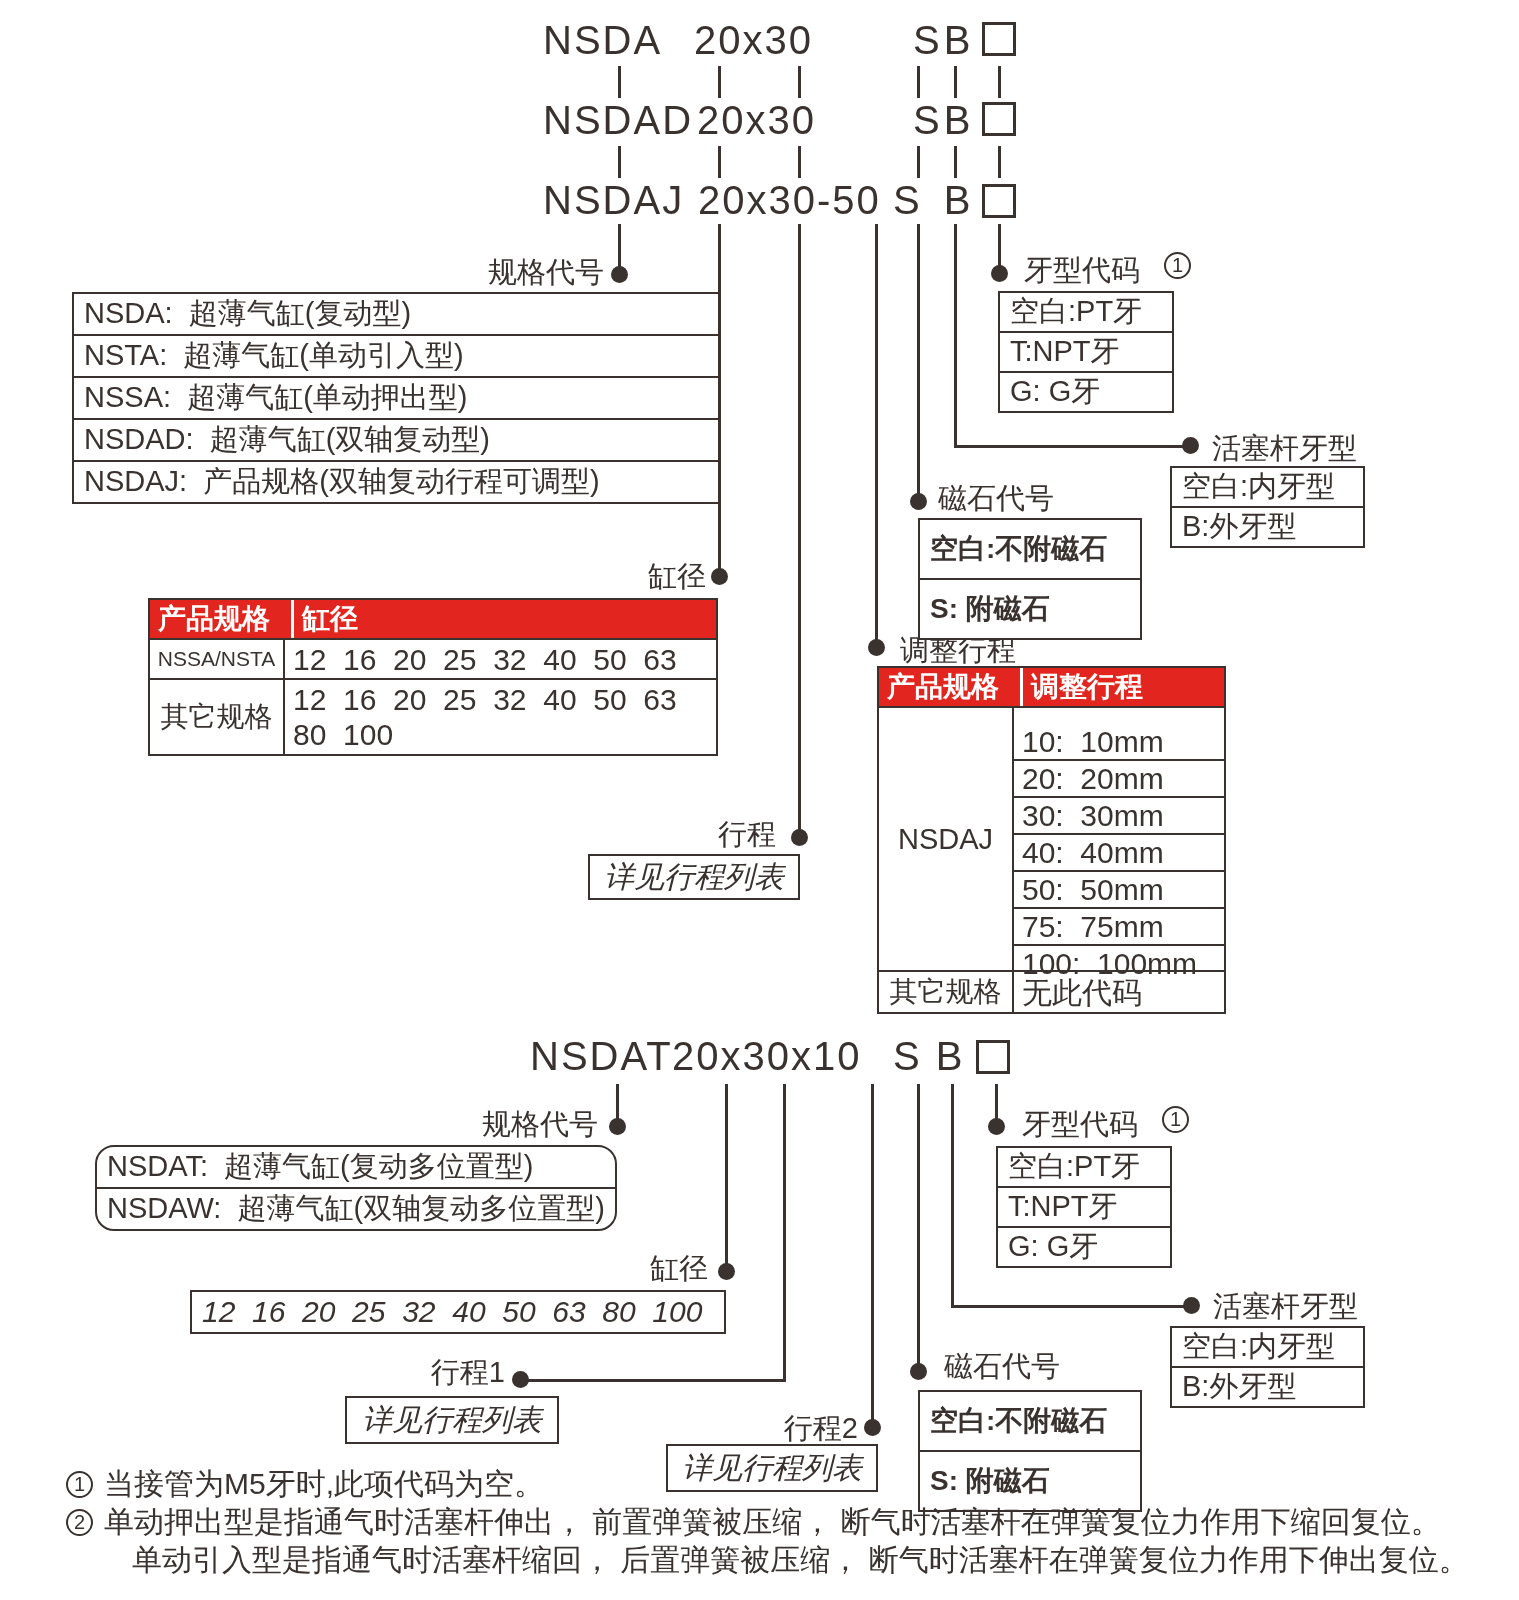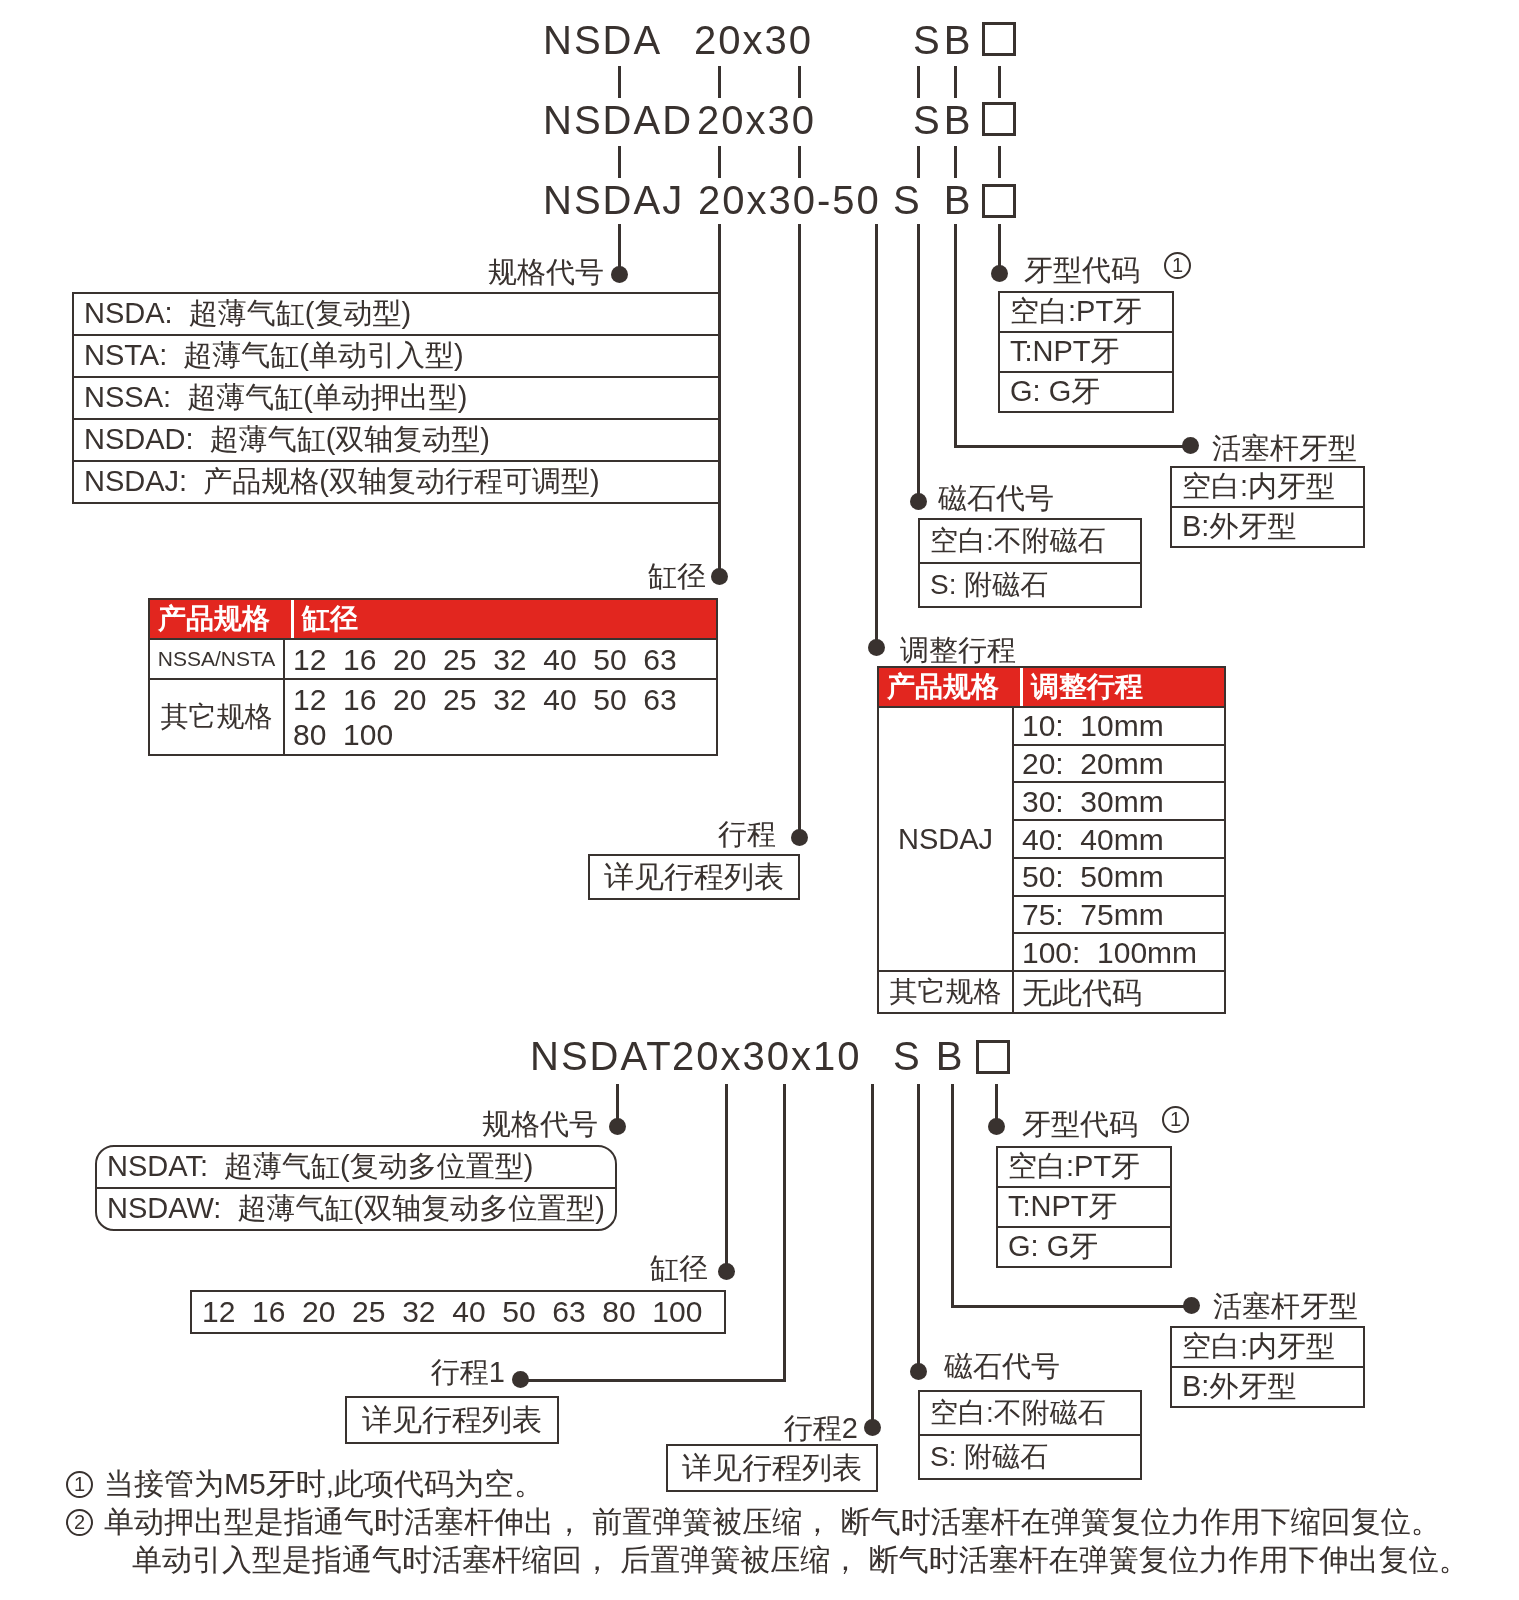--- a/index.html
+++ b/index.html
@@ -11,23 +11,23 @@
   .hline{height:3px;background:#39322f;}
   .dot{width:17px;height:17px;border-radius:50%;background:#39322f;}
   .sqbox{width:34px;height:34px;border:3px solid #39322f;background:#fff;}
   .lbl{font-size:29px;white-space:pre;line-height:32px;}
   .lbl-r{text-align:right;}
   .listbox{border:2px solid #39322f;background:#fff;}
   .listbox .li{height:40px;display:flex;align-items:center;padding:0 10px;
                font-size:29px;white-space:pre;border-top:2px solid #39322f;}
   .listbox .li:first-child{border-top:none;}
   .listbox.rows38 .li{height:38px;}
-  .listbox.rows42 .li{height:42px;font-size:28px;}
+  .listbox.rows42 .li{height:58px;font-size:28px;font-weight:bold;}
   .notebox{border:2px solid #39322f;display:flex;align-items:center;justify-content:center;
-           font-size:30px;white-space:pre;background:#fff;}
+           font-size:30px;white-space:pre;background:#fff;font-style:italic;}
   .circ{width:27px;height:27px;border:2px solid #39322f;border-radius:50%;
         display:flex;align-items:center;justify-content:center;font-size:20px;background:#fff;}
   
   .rt{border:2px solid #39322f;background:#fff;}
   .rt .head{display:flex;background:#e2261f;color:#fff;font-weight:bold;font-size:28px;height:38px;}
   .rt .head .hc{display:flex;align-items:center;padding:16px 8px;white-space:pre;}
   .rt .head .hdiv{width:3px;background:#fff;flex:0 0 3px;}
   .rt .brow{display:flex;border-top:2px solid #39322f;}
   .rt .c1{flex:0 0 133px;display:flex;align-items:center;justify-content:center;
           border-right:2px solid #39322f;white-space:pre;}
@@ -116,21 +116,21 @@
 
   <div class="abs lbl" style="left:900px;top:634px;">调整行程</div>
   <div class="abs rt" style="left:877px;top:666px;width:349px;">
     <div class="head">
       <div class="hc" style="flex:0 0 125px;">产品规格</div>
       <div class="hdiv"></div>
       <div class="hc" style="flex:1;">调整行程</div>
     </div>
     <div class="brow" style="height:262px;">
       <div class="c1" style="font-size:29px;">NSDAJ</div>
-      <div style="flex:1;display:flex;flex-direction:column;">
+      <div style="flex:1;display:flex;flex-direction:column;margin-top:16px;">
         <div class="c2" style="flex:1;">10:  10mm</div>
         <div class="c2" style="flex:1;border-top:2px solid #39322f;">20:  20mm</div>
         <div class="c2" style="flex:1;border-top:2px solid #39322f;">30:  30mm</div>
         <div class="c2" style="flex:1;border-top:2px solid #39322f;">40:  40mm</div>
         <div class="c2" style="flex:1;border-top:2px solid #39322f;">50:  50mm</div>
         <div class="c2" style="flex:1;border-top:2px solid #39322f;">75:  75mm</div>
         <div class="c2" style="flex:1;border-top:2px solid #39322f;">100:  100mm</div>
       </div>
     </div>
     <div class="brow" style="height:40px;">

